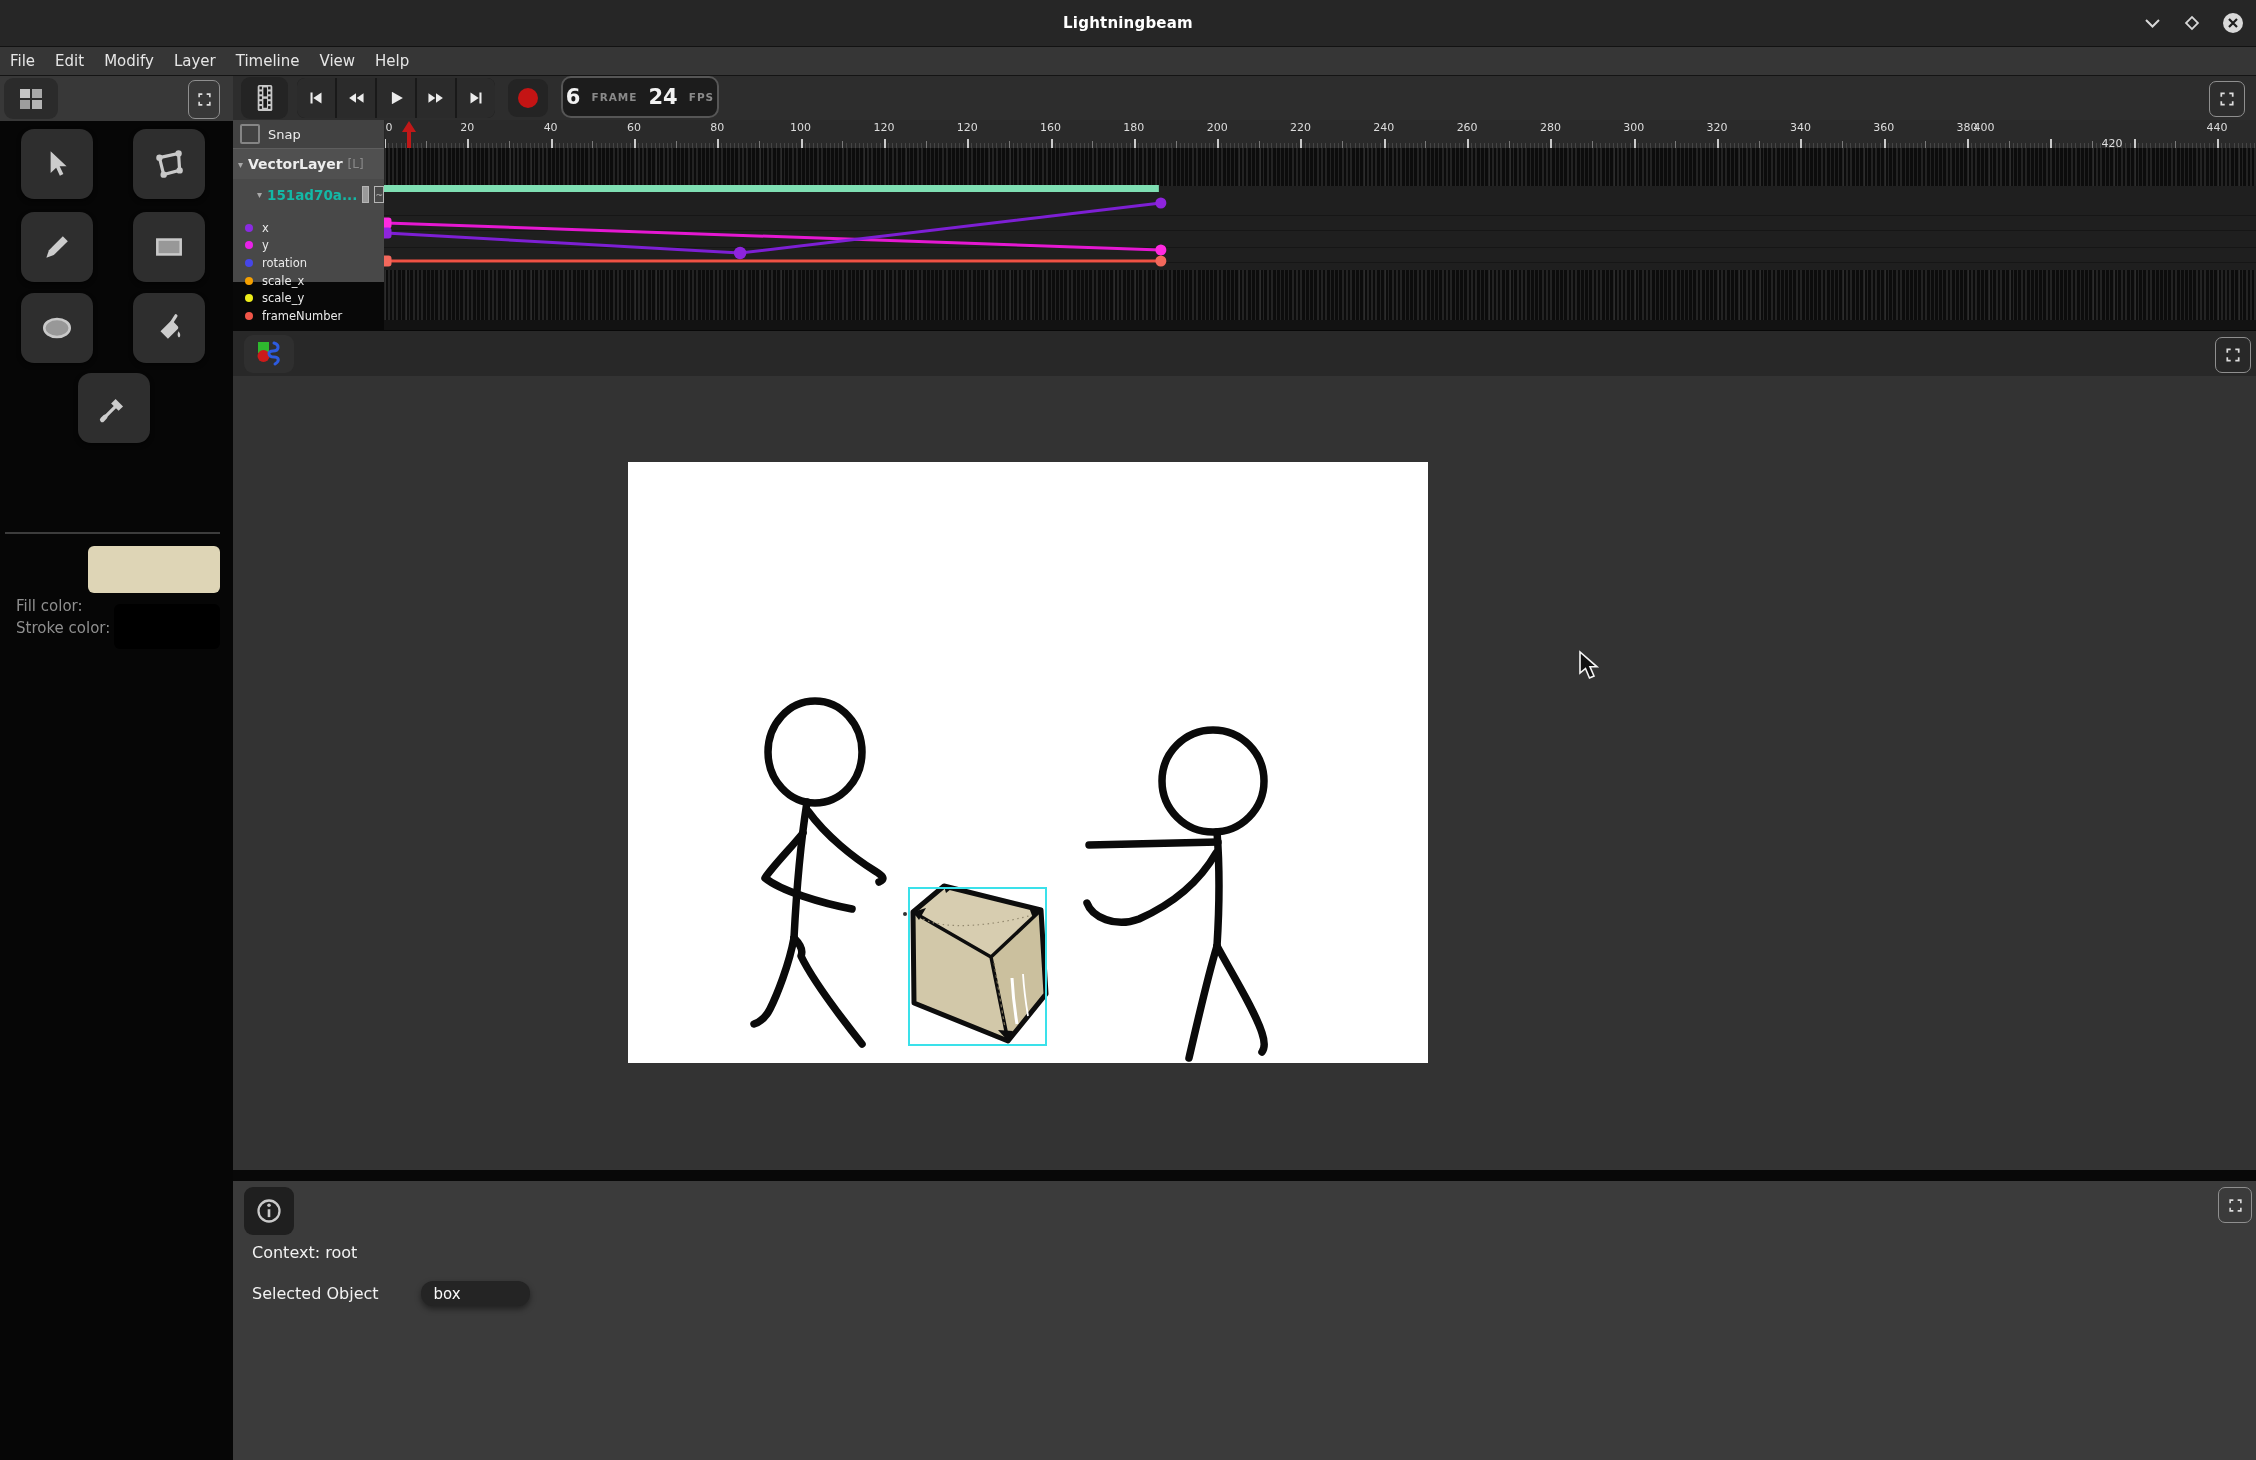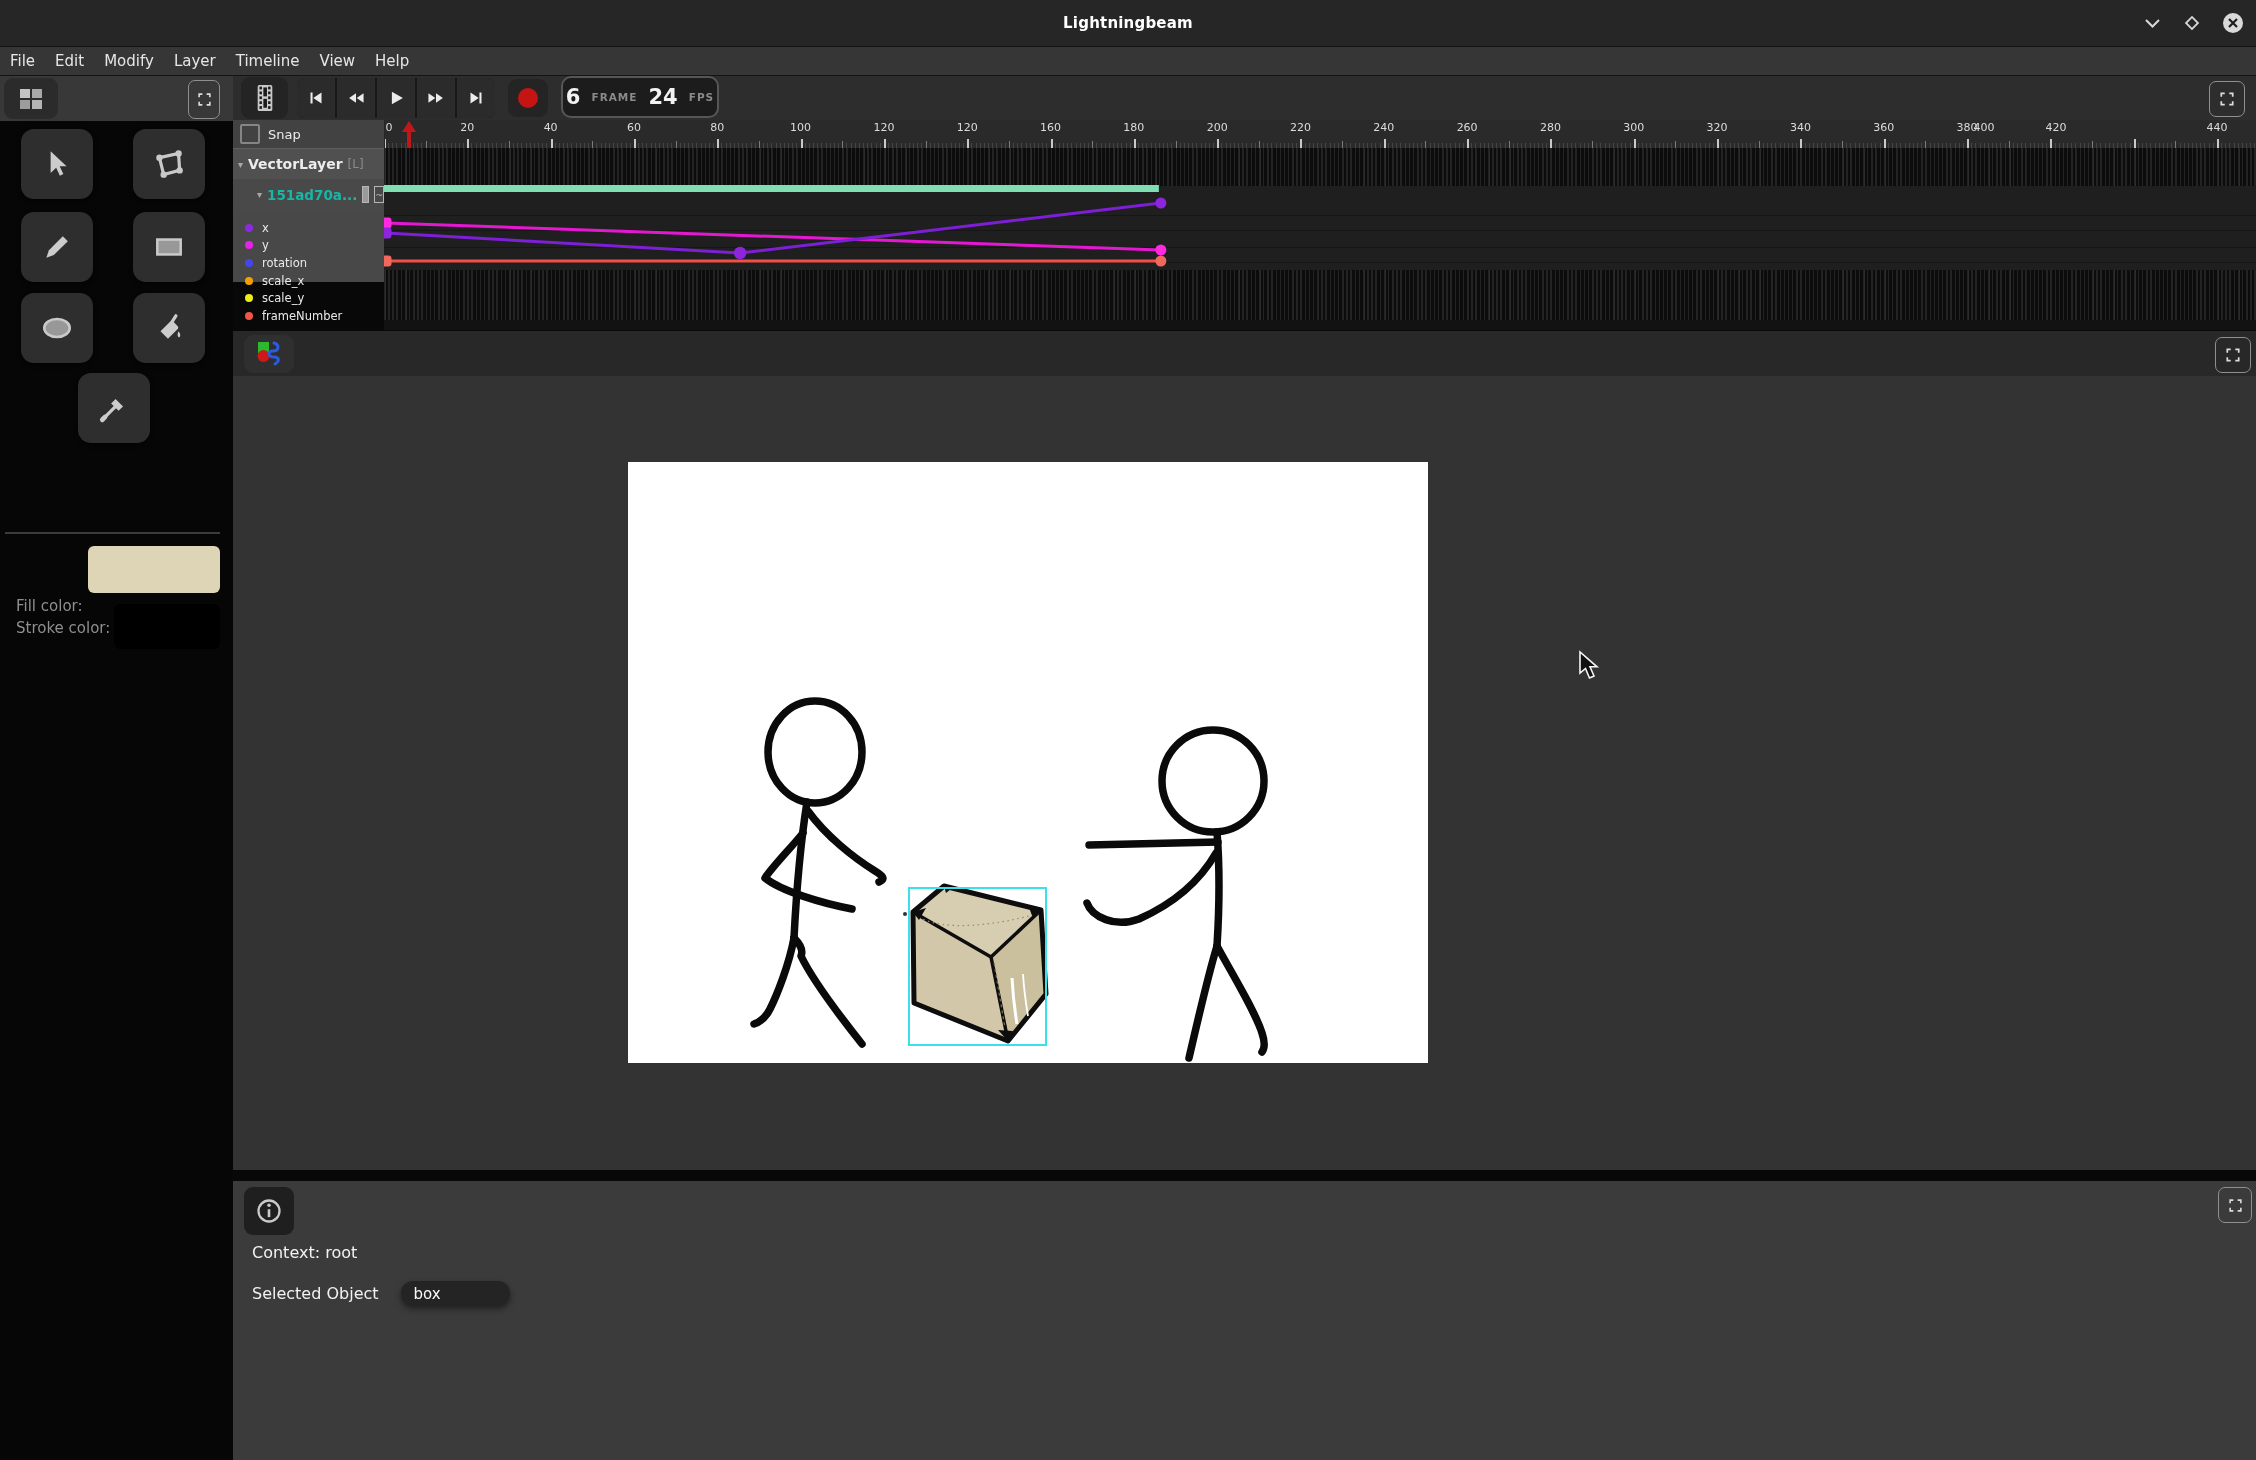--- a/index.html
+++ b/index.html
@@ -60,21 +60,21 @@
   .hsep{position:absolute;left:0;width:100%;height:1px;background:#161616;}
   #curves-svg{position:absolute;left:0;top:0;}
   #playhead{left:401px;top:121px;}
   
   #canvas-header{left:233px;top:331px;width:2023px;height:45px;background:#282828;}
   #workspace{left:233px;top:376px;width:2023px;height:794px;background:#333333;}
   #stage{left:628px;top:462px;width:800px;height:601px;background:#ffffff;}
   
   #bottom-panel{left:233px;top:1181px;width:2023px;height:279px;background:#3b3b3b;}
   #context-text{color:#f2f2f2;font-size:16px;}
-  #selected-row{gap:22px;}
+  #selected-row{gap:42px;}
   #selected-label{color:#f2f2f2;font-size:16px;}
   #selected-pill{width:96px;height:25px;background:#242424;border-radius:12px;color:#fafafa;font-size:15px;
      display:flex;align-items:center;padding-left:13px;box-shadow:0 3px 6px rgba(0,0,0,.45);}
 </style>
 </head>
 <body>
 
 <div id="titlebar" class="abs">
   <div id="title">Lightningbeam</div>
   <div class="abs winctl" style="left:2140px;">
@@ -306,21 +306,21 @@
       <div class="ruler-mid" style="left: 1458.07px;"></div>
       <span class="ruler-label" style="left: 1499.72px;">360</span>
       <div class="ruler-tick" style="left: 1499.72px;"></div>
       <div class="ruler-mid" style="left: 1541.38px;"></div>
       <span class="ruler-label" style="left: 1583.04px;">380</span>
       <div class="ruler-tick" style="left: 1583.04px;"></div>
       <div class="ruler-mid" style="left: 1624.7px;"></div>
       <span class="ruler-label" style="left: 1600px;">400</span>
       <div class="ruler-tick" style="left: 1666.36px;"></div>
       <div class="ruler-mid" style="left: 1708.02px;"></div>
-      <span class="ruler-label" style="left: 1672px;">420</span>
+      <span class="ruler-label" style="left: 1728px; margin-top: 16px;">420</span>
       <div class="ruler-tick" style="left: 1749.68px;"></div>
       <div class="ruler-mid" style="left: 1791.34px;"></div>
       <span class="ruler-label" style="left: 1833px;">440</span>
       <div class="ruler-tick" style="left: 1833px;"></div>
     </div>
 </div>
 
 <div id="labels-panel" class="abs">
   <div id="snap-row">
     <div id="snap-box"></div>

